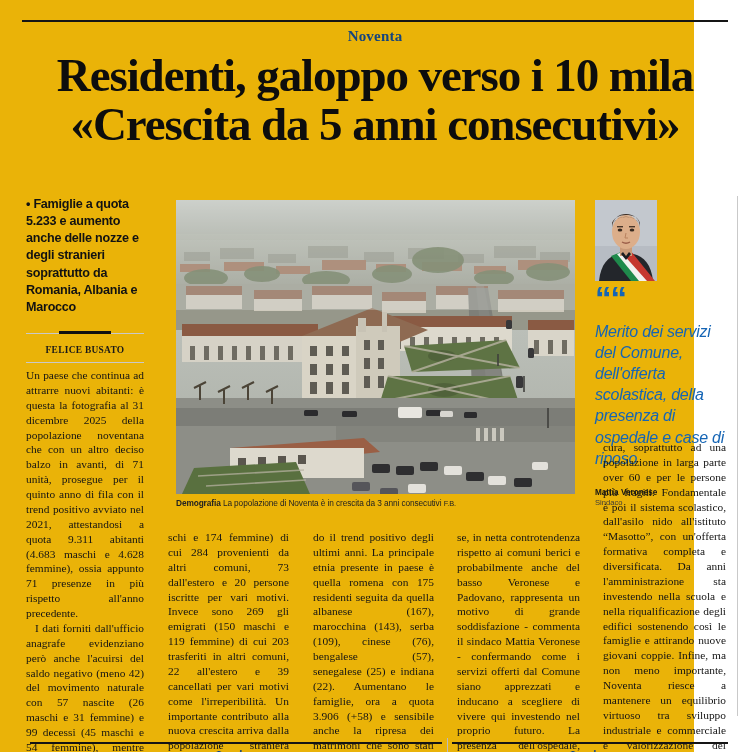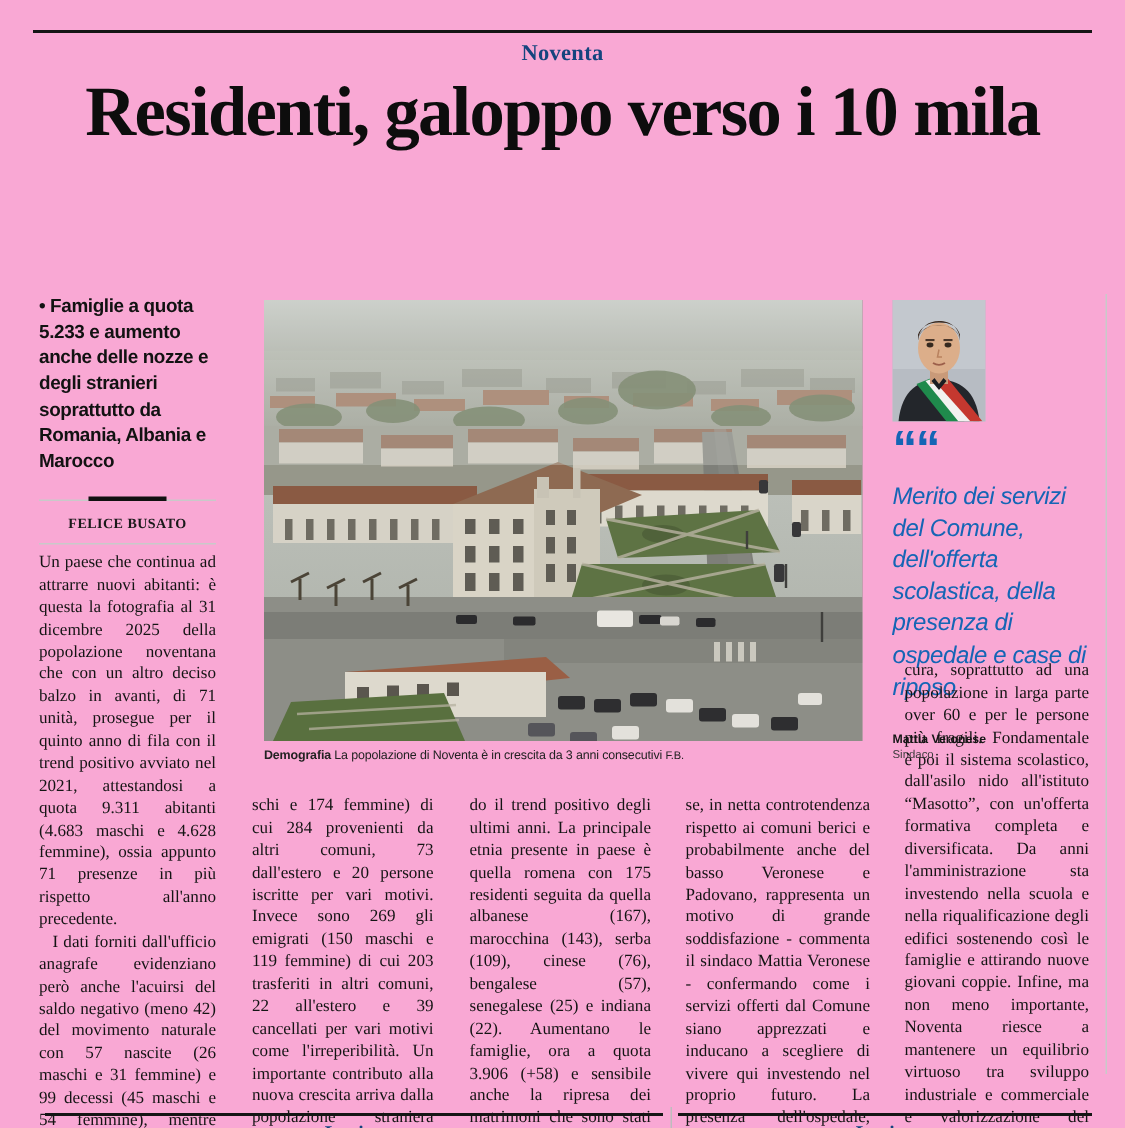--- a/index.html
+++ b/index.html
@@ -10,23 +10,23 @@
   body {
     width: 750px;
     height: 752px;
     font-family: "Liberation Serif", serif;
     color: #111111;
     overflow: hidden;
     position: relative;
   }
   .page {
     position: relative;
-    width: 750px;
+    width: 694px;
     height: 752px;
-    background: #f9a8d4;
+    background: #eab308;
     box-sizing: border-box;
   }
 
   
   .top-rule {
     position: absolute;
     left: 22px;
     top: 20px;
     width: 706px;
     height: 2px;
@@ -293,20 +293,21 @@
 <body>
 
 <div class="page">
 
   <div class="top-rule"></div>
 
   <div class="kicker">Noventa</div>
 
   <div class="headline">
     <span class="l1">Residenti, galoppo verso i 10 mila</span>
+    <span class="l2">«Crescita da 5 anni consecutivi»</span>
   </div>
 
   <div class="rail">
     <div class="summary">• Famiglie a quota 5.233 e aumento anche delle nozze e degli stranieri soprattutto da Romania, Albania e Marocco</div>
     <div class="divider-thick-wrap">
       <div class="divider-hair"></div>
       <div class="divider-thick"></div>
     </div>
     <div class="byline">FELICE BUSATO</div>
     <div class="divider-hair2"></div>

